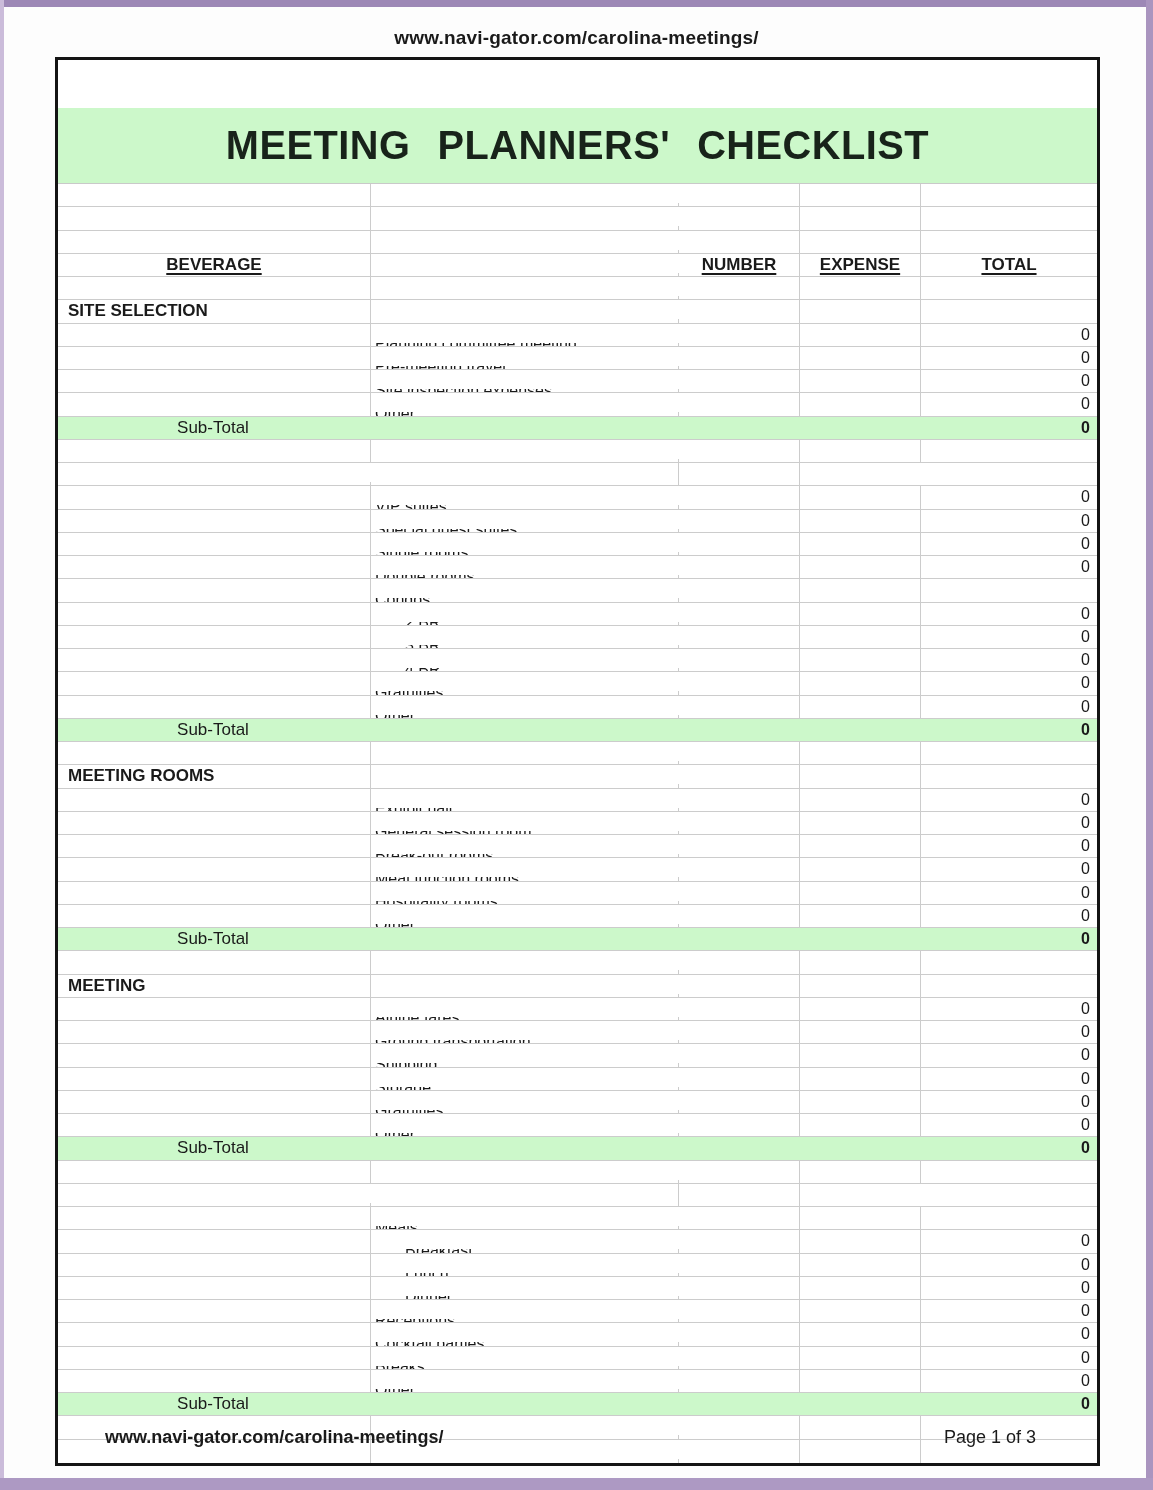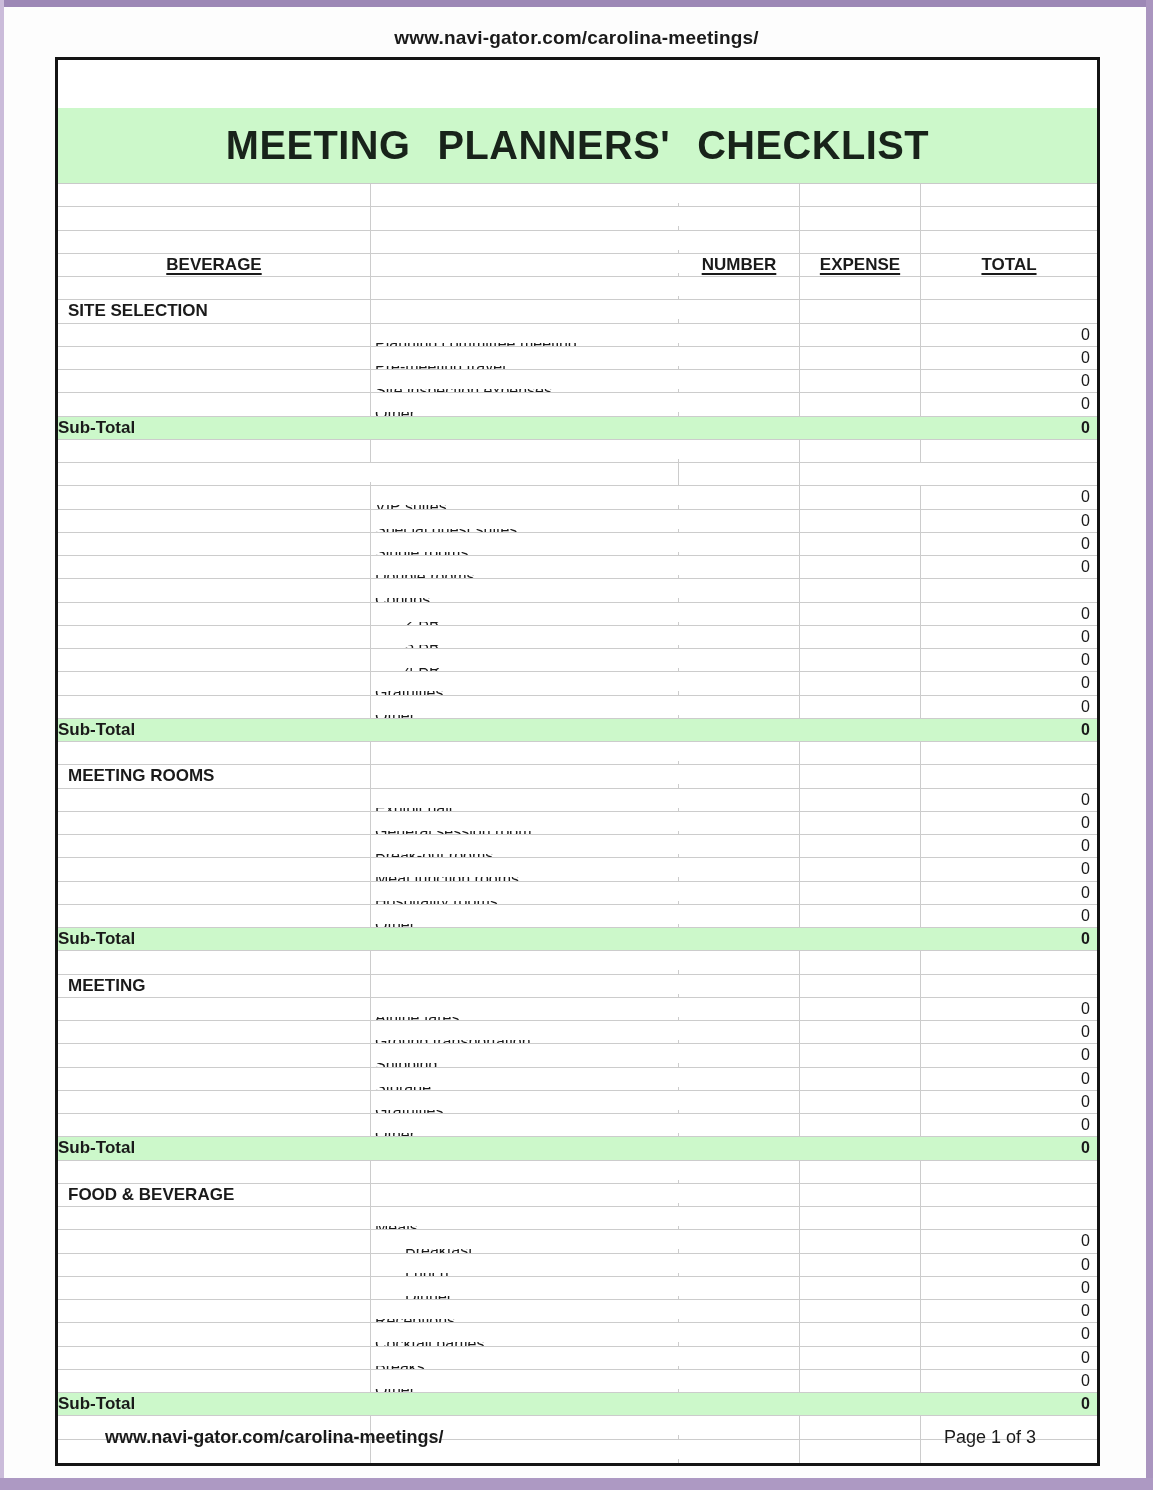--- a/index.html
+++ b/index.html
@@ -49,21 +49,21 @@
   .row.header .cell .u{
     text-decoration:underline;text-decoration-thickness:2px;text-underline-offset:3px;
   }
   .row.section .cell.a{font-weight:bold;font-size:17px;padding-left:10px;}
   .cell.b{padding-left:4px;margin-top:19px;}
   .cell.b.indent{padding-left:34px;}
   .cell.tot{justify-content:flex-end;padding-right:7px;}
 
   .row.subtotal{background:var(--green,#ccf8ca);}
   .row.subtotal .cell{border-right:none;}
-  .row.subtotal .cell.a{font-weight:bold;font-size:17px;justify-content:flex-start;padding-right:3px;}
+  .row.subtotal .cell.a{font-weight:normal;font-size:17px;justify-content:center;padding-right:3px;}
   .row.subtotal .cell.tot{font-weight:bold;}
 
   .footer{position:absolute;top:1427px;left:0;width:100%;height:24px;}
   .footer .f-url{position:absolute;left:105px;font-size:18px;font-weight:bold;}
   .footer .f-page{position:absolute;right:117px;font-size:18px;}
 </style>
 </head>
 <body style="--green: #ccf8ca; --frame: #9d88b6; --frame-b: #ad99c3; --frame-l: #cbbcda; --frame-r: #aa95bf;">
 
 <div class="frame-top"></div>
@@ -504,23 +504,20 @@
         </div>
       </div>
       <div class="row">
         <div class="cell a"></div>
         <div class="cell b"></div>
         <div class="cell num"></div>
         <div class="cell exp"></div>
         <div class="cell tot"></div>
       </div>
       <div class="row section">
-        <div class="cell a">
-          <span>FOOD &amp; BEVERAGE</span>
-        </div>
         <div class="cell b"></div>
         <div class="cell num"></div>
         <div class="cell exp"></div>
         <div class="cell tot"></div>
       </div>
       <div class="row item">
         <div class="cell a"></div>
         <div class="cell b">
           <span>Meals</span>
         </div>

